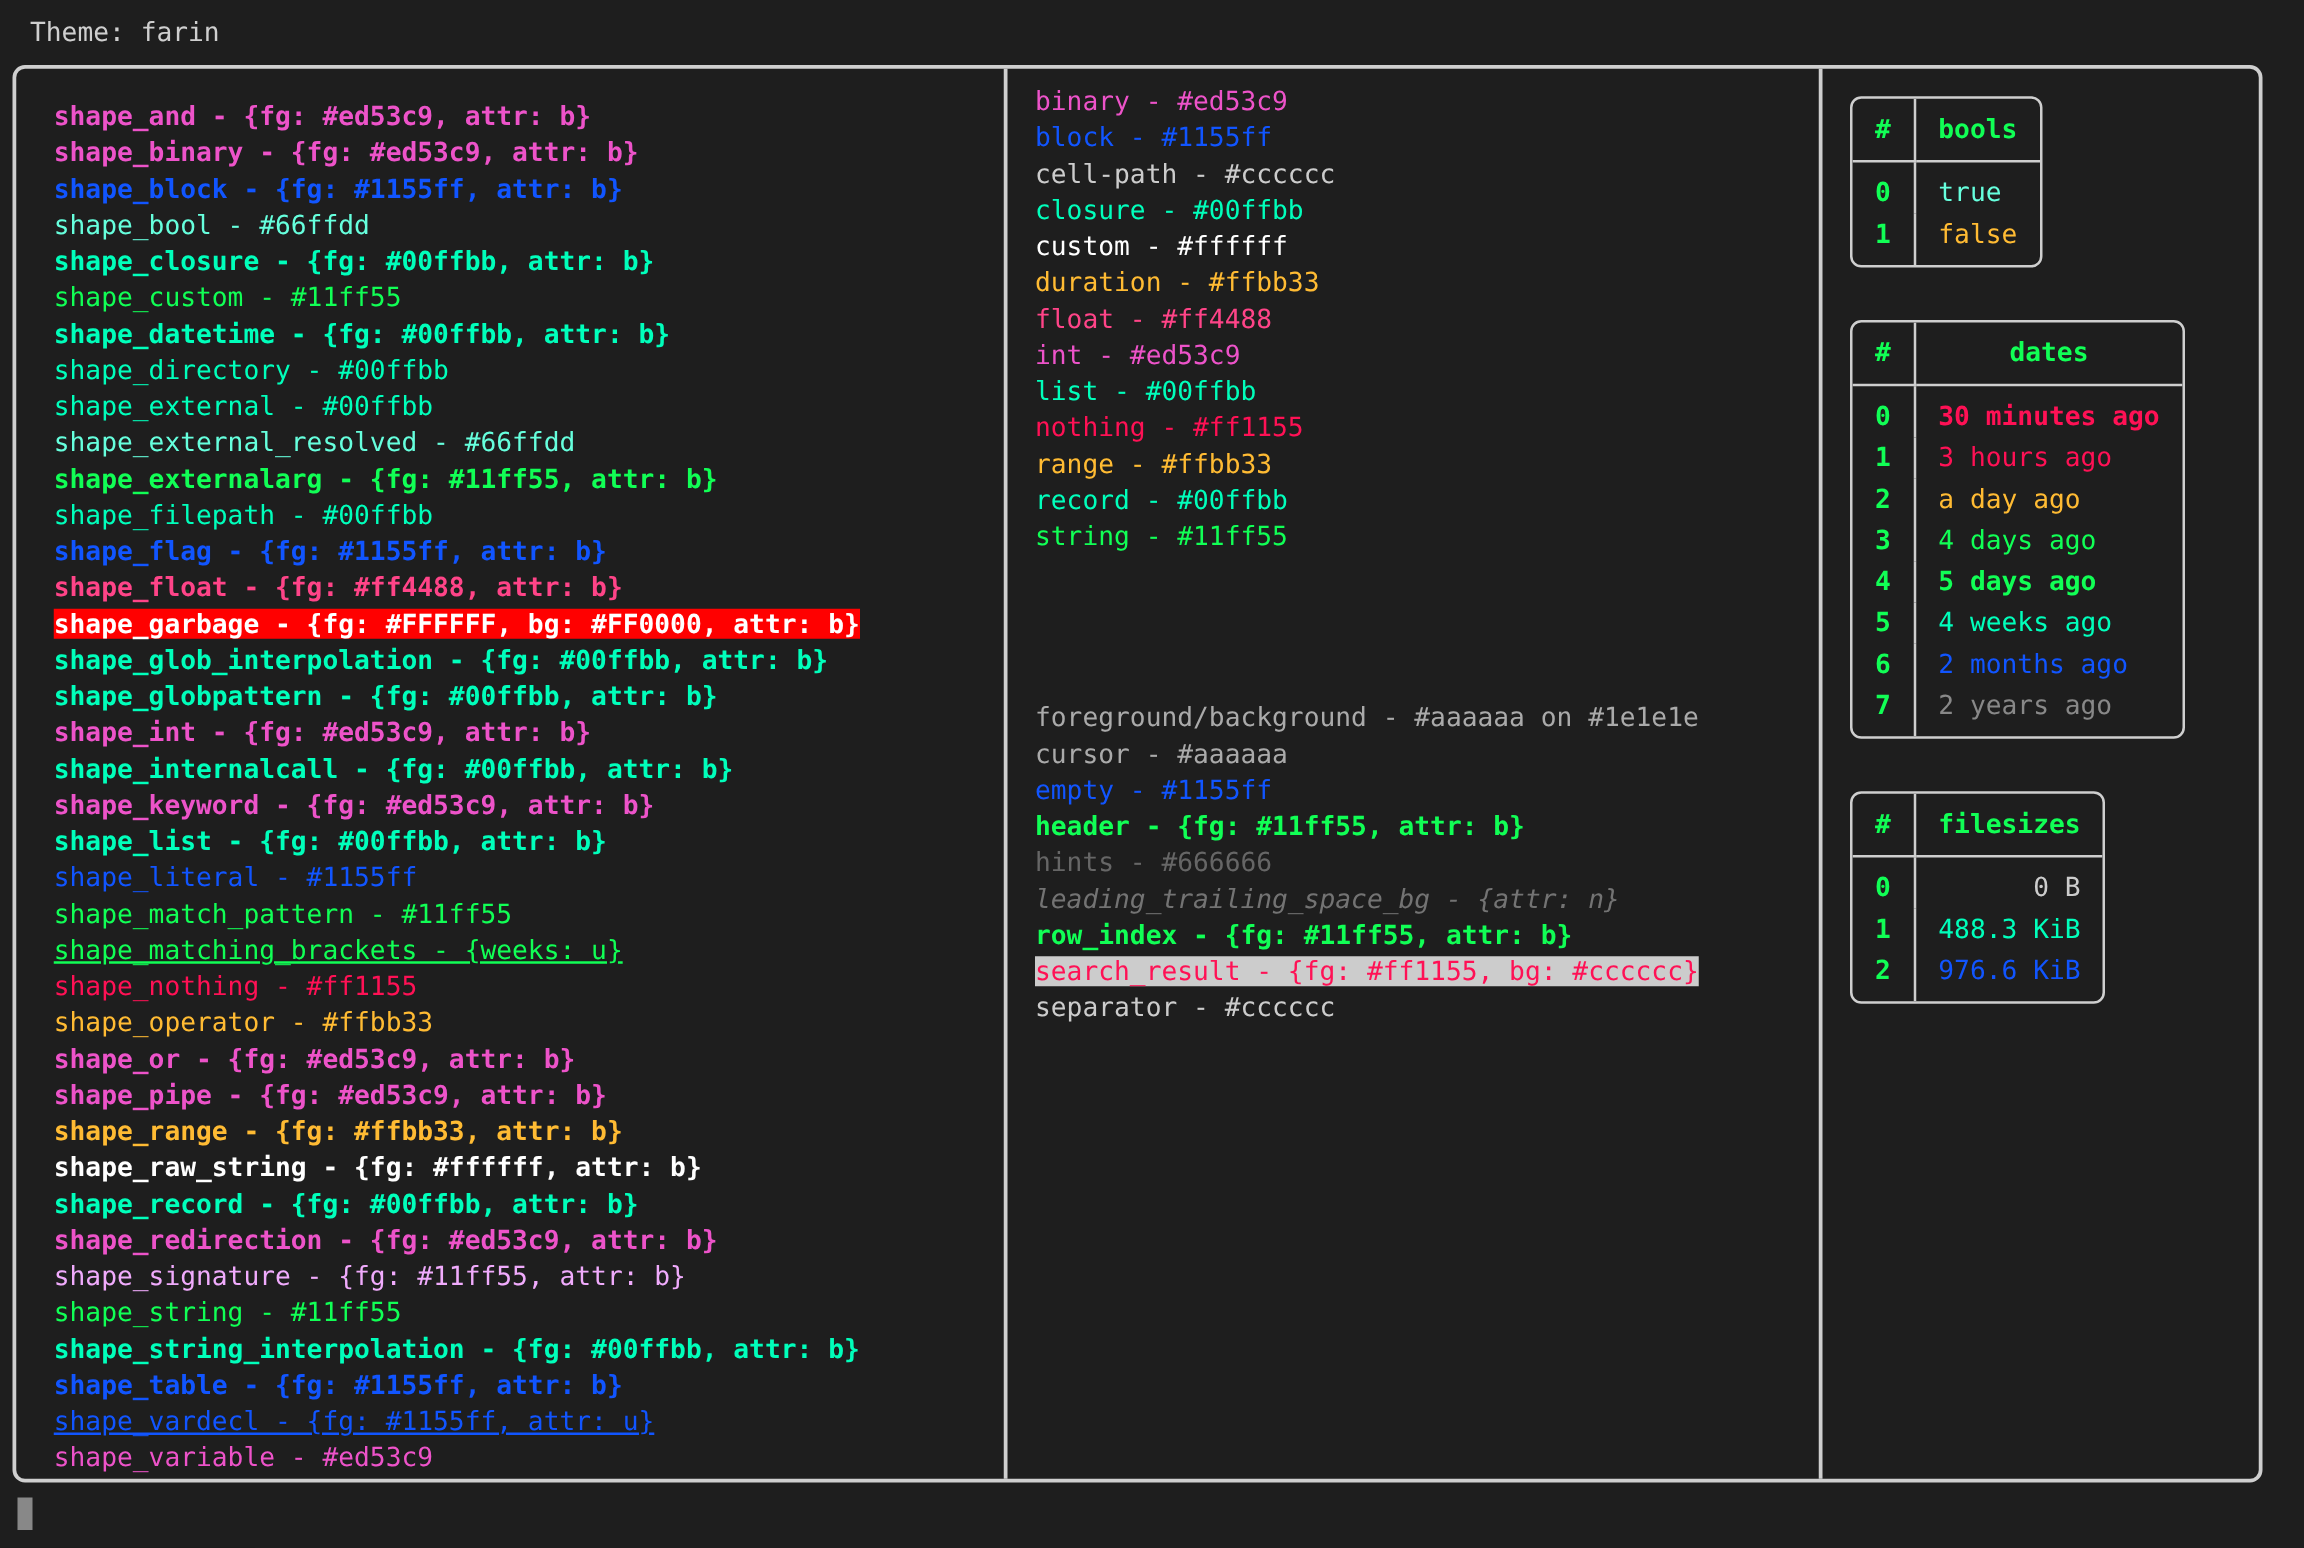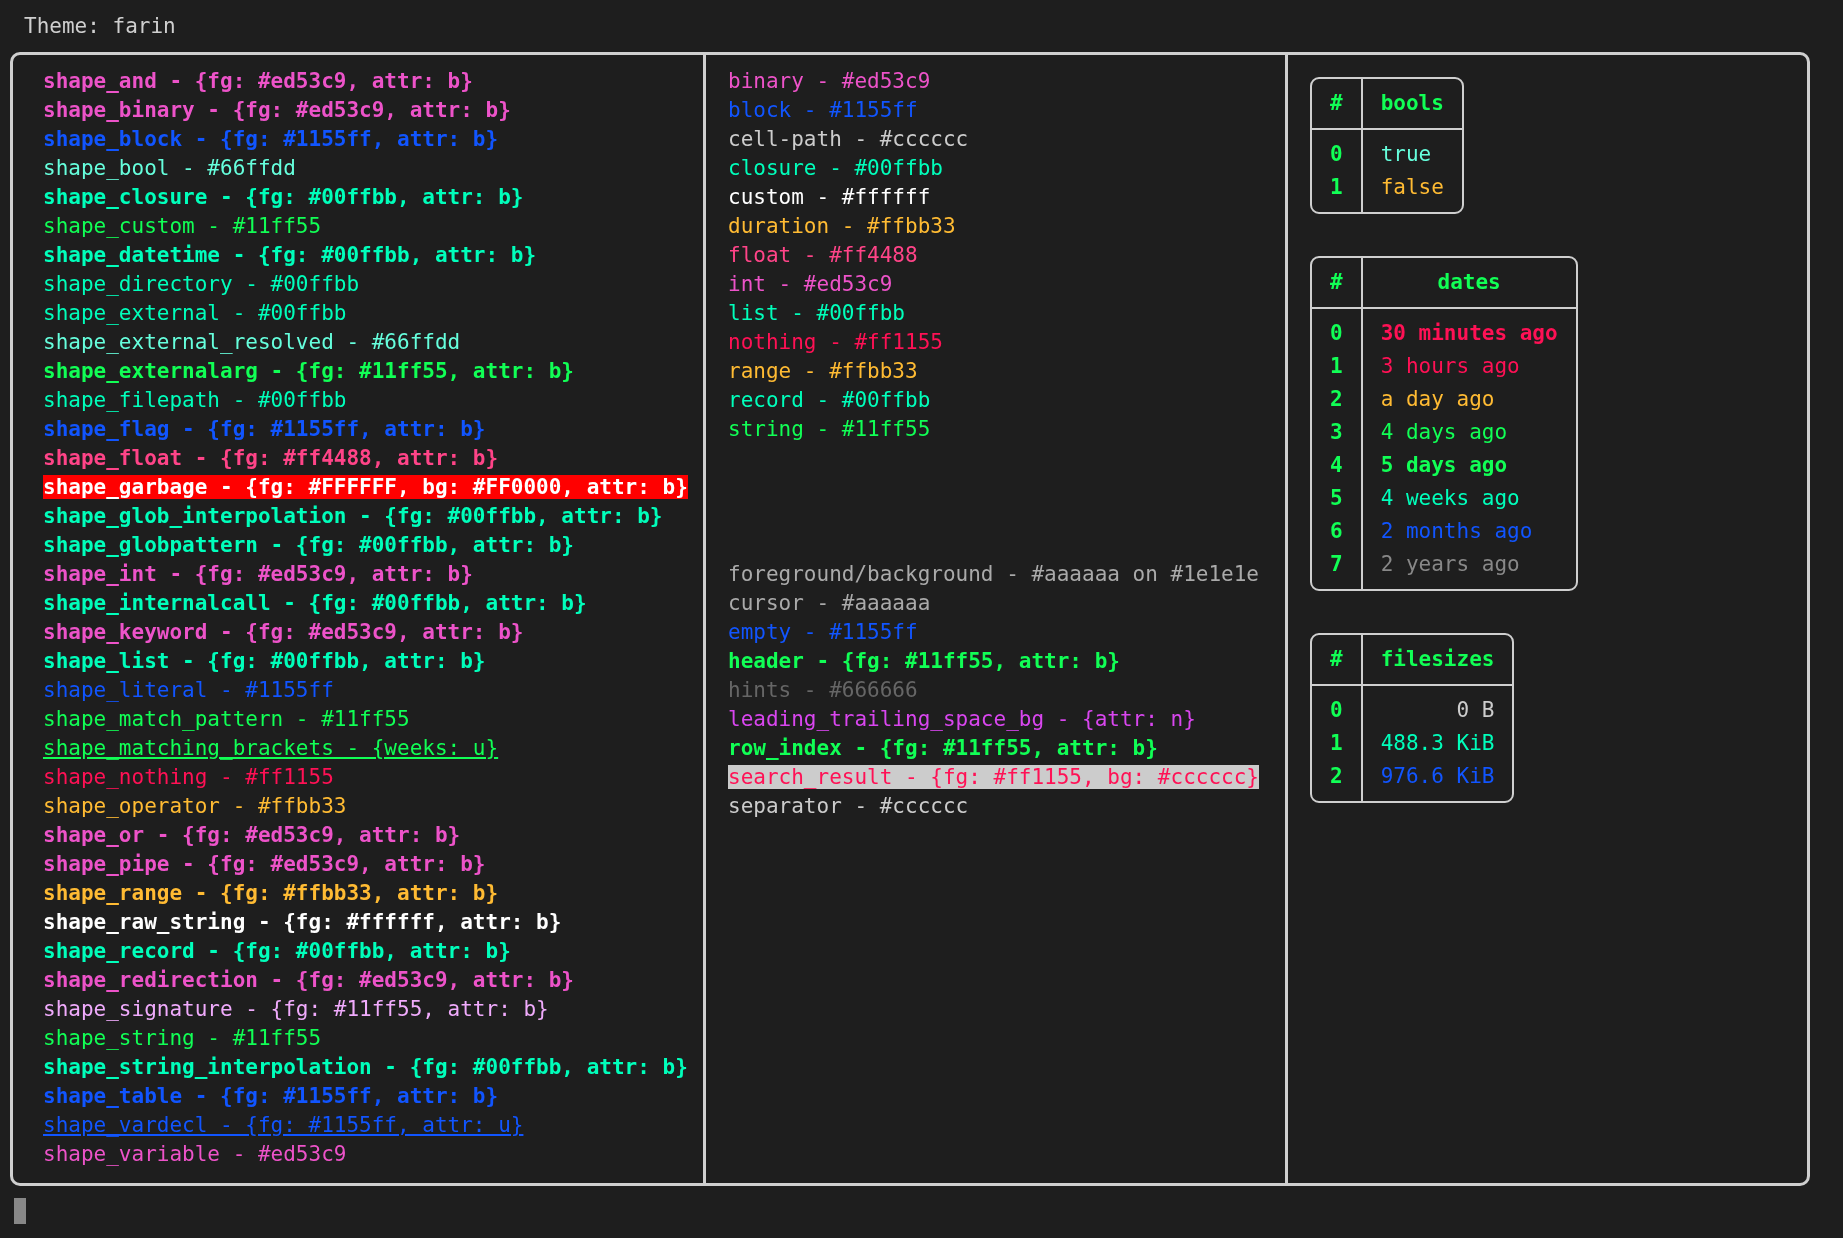--- a/index.html
+++ b/index.html
@@ -41,22 +41,22 @@
     border-radius: 10px;
     box-sizing: border-box;
     display: flex;
     flex-direction: row;
   }
   .col {
     box-sizing: border-box;
     position: relative;
     overflow: hidden;
   }
-  .col-left  { width: 690px;  padding: 12px 0 0 30px; }
-  .col-mid   { width: 582px;  padding: 12px 0 0 22px; border-left: 3px solid #cfcfcf; }
+  .col-left  { width: 790px;  padding: 24px 0 0 30px; }
+  .col-mid   { width: 652px;  padding: 12px 0 0 22px; border-left: 3px solid #cfcfcf; }
   .col-right { flex: 1;       padding: 12px 0 0 22px; border-left: 3px solid #cfcfcf; }
 
   .line {
     white-space: pre;
     height: 29px;
     line-height: 29px;
   }
   .spacer { height: 29px; }
 
   
@@ -172,21 +172,21 @@
       <div class="spacer"></div>
       <div class="spacer"></div>
       <div class="spacer"></div>
       <div class="spacer"></div>
       <div id="col-ui">
           <div class="line"><span style="color: rgb(170, 170, 170);">foreground/background - #aaaaaa on #1e1e1e</span></div>
           <div class="line"><span style="color: rgb(170, 170, 170);">cursor - #aaaaaa</span></div>
           <div class="line"><span style="color: rgb(17, 85, 255);">empty - #1155ff</span></div>
           <div class="line"><span style="color: rgb(17, 255, 85); font-weight: bold;">header - {fg: #11ff55, attr: b}</span></div>
           <div class="line"><span style="color: rgb(102, 102, 102);">hints - #666666</span></div>
-          <div class="line"><span style="color: #d946ef;">leading_trailing_space_bg - {attr: n}</span></div>
+          <div class="line"><span style="color: #737373; font-style: italic;">leading_trailing_space_bg - {attr: n}</span></div>
           <div class="line"><span style="color: rgb(17, 255, 85); font-weight: bold;">row_index - {fg: #11ff55, attr: b}</span></div>
           <div class="line"><span style="color: rgb(255, 17, 85); background: rgb(204, 204, 204);">search_result - {fg: #ff1155, bg: #cccccc}</span></div>
           <div class="line"><span style="color: rgb(204, 204, 204);">separator - #cccccc</span></div>
         </div>
     </div>
 
     <div class="col col-right" id="col-tables"><div class="tbl"><table>
             <thead>
               <tr>
                 <th class="idx-col">#</th>

